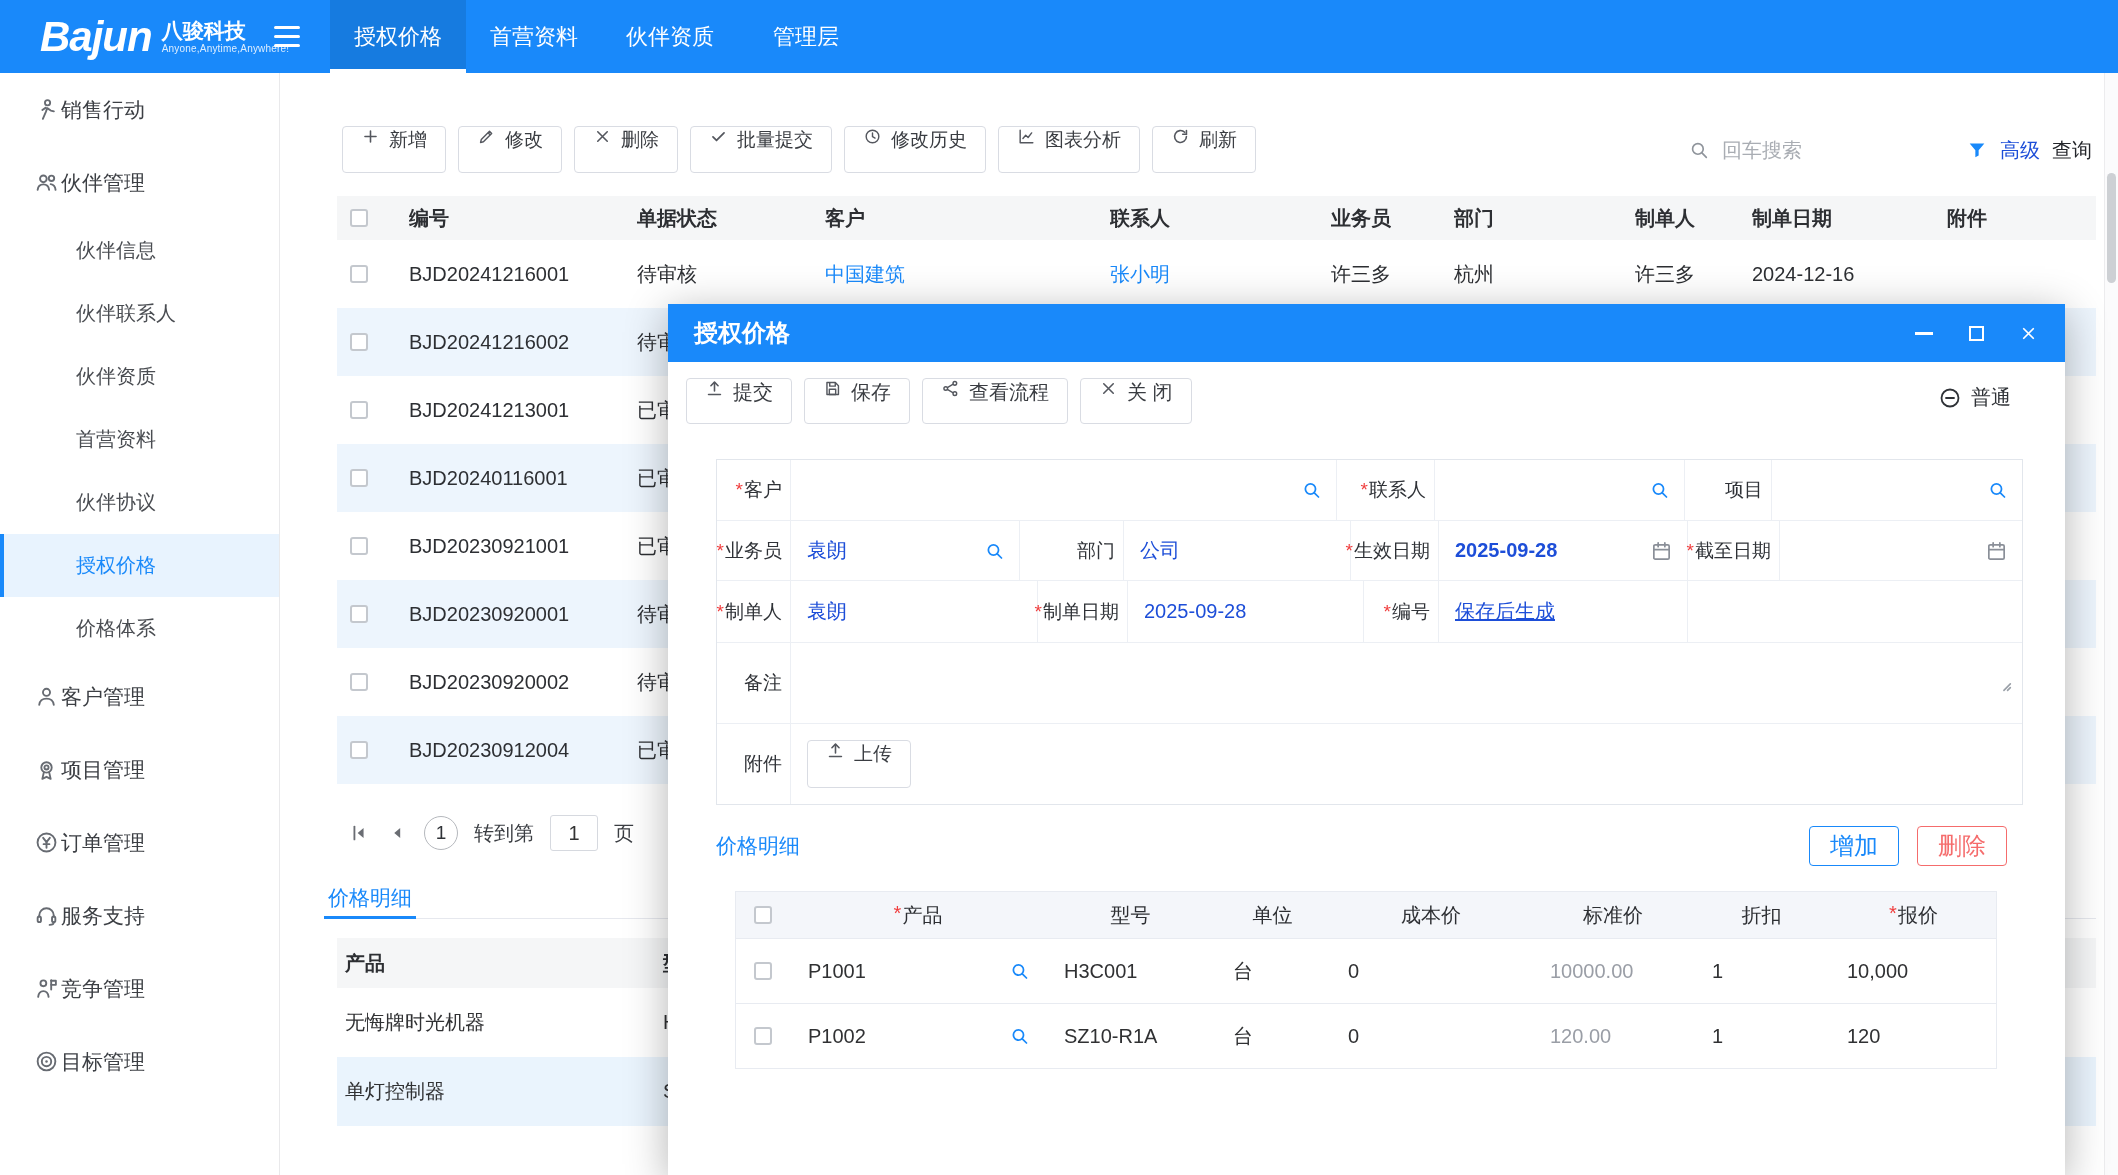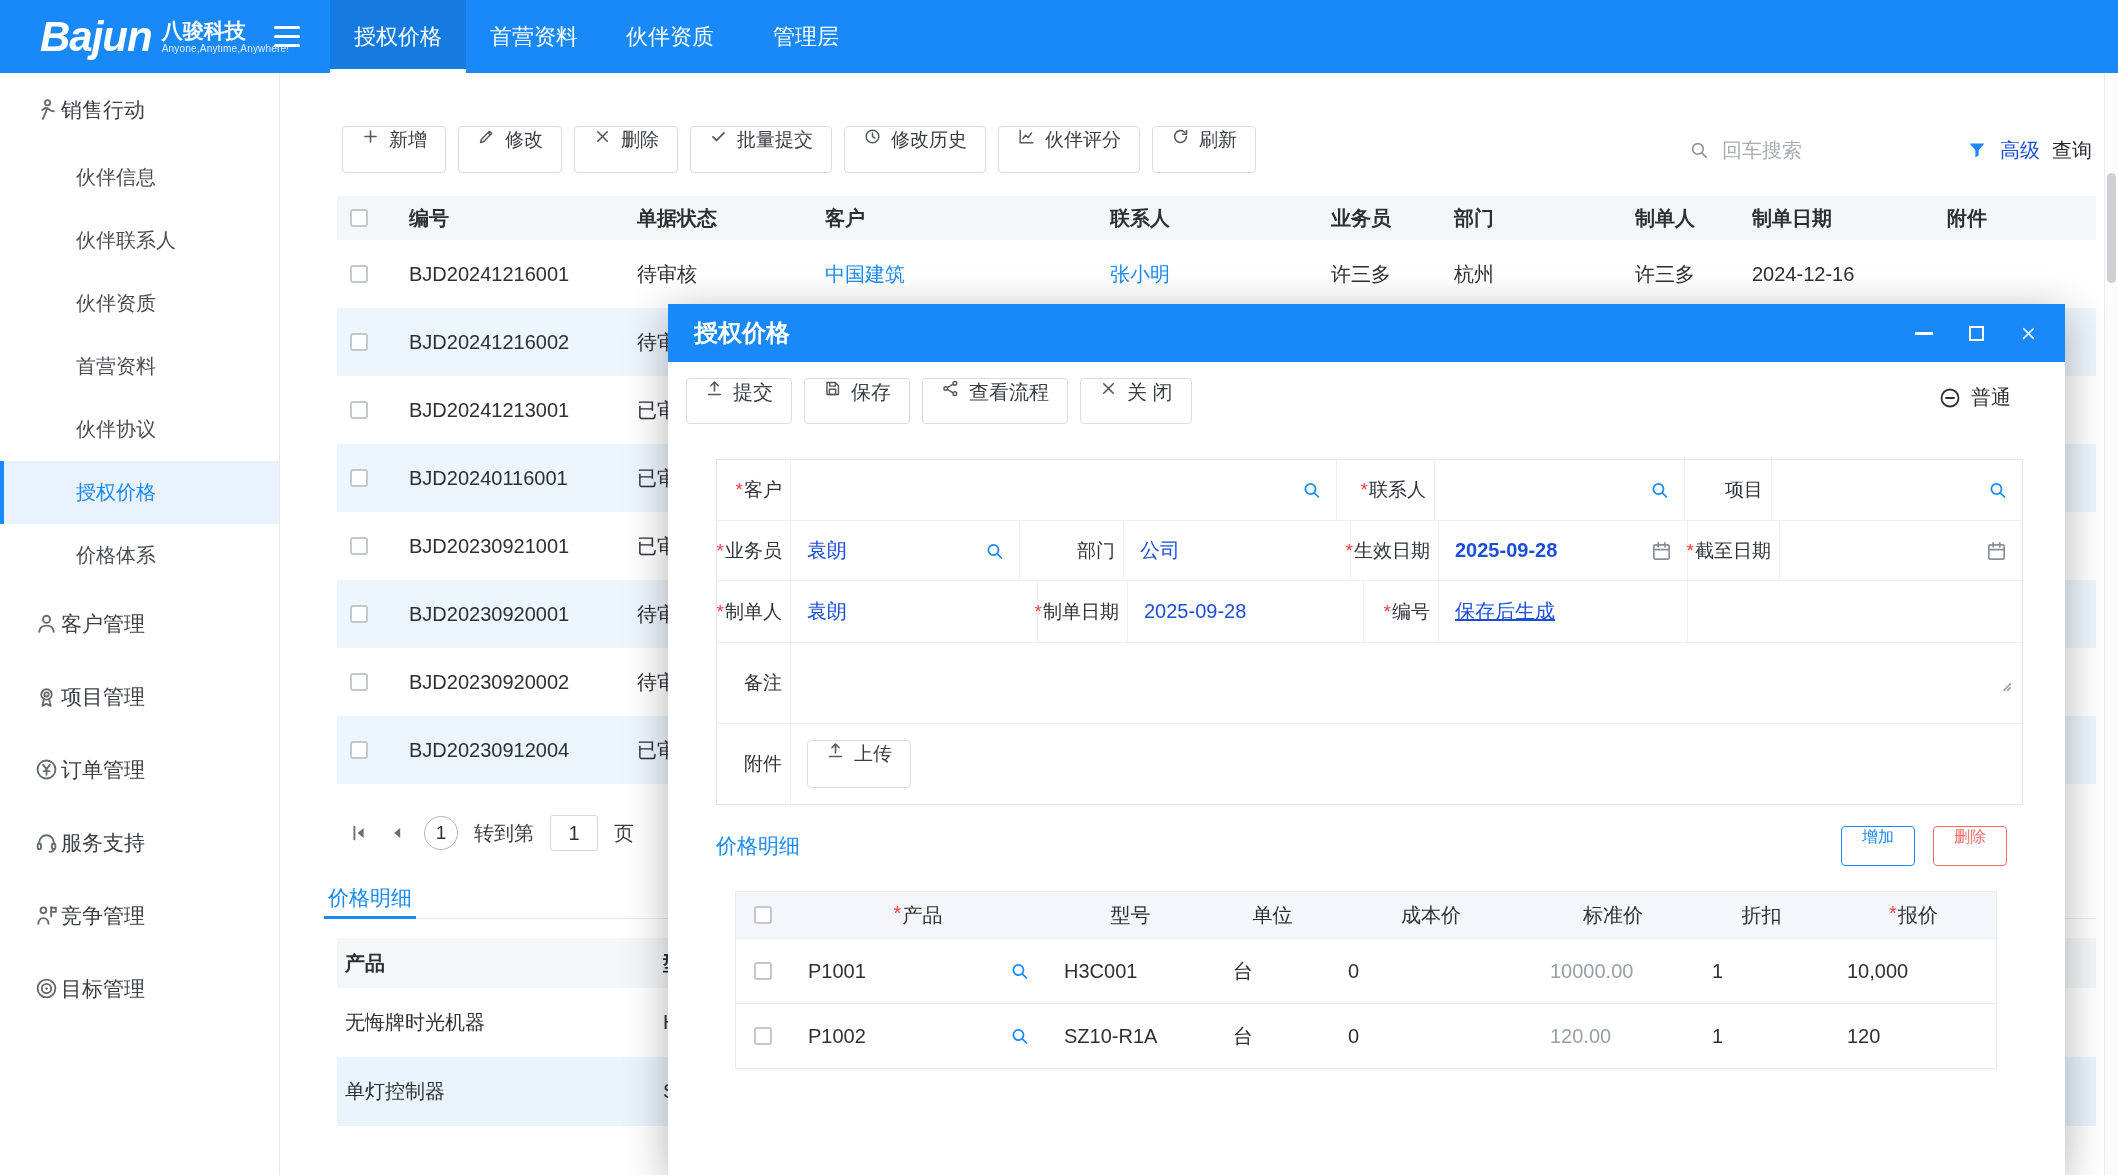--- a/index.html
+++ b/index.html
@@ -106,21 +106,21 @@
   .strong{font-weight:bold}
   .uline{text-decoration:underline}
   .mag{position:absolute;right:14px;top:50%;transform:translateY(-50%);width:21px;height:21px;color:#1989fa}
   .cal{position:absolute;right:14px;top:50%;transform:translateY(-50%);width:23px;height:23px;color:#8a8f98}
   .resize-ic{position:absolute;right:8px;top:50%;transform:translateY(-50%);width:22px;height:22px;color:#9aa0a8}
   .upload-btn{margin-left:16px;height:48px}
 
   .d-head{position:absolute;left:48px;top:522px;width:1305px;display:flex;align-items:center;padding-right:14px}
   .d-title{color:#1989fa;font-size:21px}
   .d-btns{margin-left:auto;display:flex;gap:18px}
-  .btn-add,.btn-del{height:40px;padding:0 20px;border-radius:4px;font-size:16px;display:inline-flex;align-items:flex-start;background:#fff}
+  .btn-add,.btn-del{height:40px;padding:0 20px;border-radius:4px;font-size:24px;display:inline-flex;align-items:center;background:#fff}
   .btn-add{border:1px solid #1989fa;color:#1989fa}
   .btn-del{border:1px solid #f56c6c;color:#f56c6c}
 
   .d-table{position:absolute;left:67px;top:587px;width:1262px;font-size:20px}
   .d-h,.d-r{display:grid;grid-template-columns:54px 256px 169px 115px 202px 162px 135px 169px;align-items:center}
   .d-h{height:48px;background:#f4f6fa;border:1px solid #e8ebf1;color:#2d2f33}
   .d-r{height:65px;border:1px solid #e8ebf1;border-top:none}
   .d-cc{display:flex;justify-content:center}
   .d-hc{display:flex;justify-content:center;white-space:nowrap}
   .d-vc{padding-left:18px;position:relative;white-space:nowrap;overflow:hidden}
@@ -156,20 +156,31 @@
     <div class="s-item">
       <span class="s-icon">
           <svg viewBox="0 0 24 24" fill="none" stroke="currentColor" stroke-width="1.8" stroke-linecap="round" stroke-linejoin="round">
             <circle cx="13" cy="5.5" r="2.5"></circle>
             <path d="M8.5 21l2.8-6.5 1.4-3.8 3.4 2.3 3 .8"></path>
             <path d="M8 12.5l3.4-2.3"></path>
           </svg>
         </span>
       <span>销售行动</span>
     </div>
+    <div class="s-item">
+      <span class="s-icon">
+          <svg viewBox="0 0 24 24" fill="none" stroke="currentColor" stroke-width="1.8" stroke-linecap="round" stroke-linejoin="round">
+            <circle cx="9" cy="8.5" r="3.2"></circle>
+            <path d="M3.5 19c.4-3.4 2.6-5.2 5.5-5.2s5.1 1.8 5.5 5.2"></path>
+            <circle cx="16.8" cy="8" r="2.6"></circle>
+            <path d="M16 13.6c2.8.4 4.4 2.2 4.7 5.4"></path>
+          </svg>
+        </span>
+      <span>伙伴管理</span>
+    </div>
     <div class="s-item s-sub">
         <span>伙伴信息</span>
       </div>
     <div class="s-item s-sub">
         <span>伙伴联系人</span>
       </div>
     <div class="s-item s-sub">
         <span>伙伴资质</span>
       </div>
     <div class="s-item s-sub">
@@ -279,21 +290,21 @@
           <circle cx="12" cy="12" r="8"></circle>
           <path d="M12 7.5V12l3.2 2"></path>
         </svg>
         <span>修改历史</span>
       </button>
     <button class="btn">
         <svg viewBox="0 0 24 24" fill="none" stroke="currentColor" stroke-width="1.8" stroke-linecap="round" stroke-linejoin="round">
           <path d="M4 4v16h16"></path>
           <path d="M7.5 14.5l3.5-4 3 2.8 4.5-5.8"></path>
         </svg>
-        <span>伙伴评分</span>
+        <span>图表分析</span>
       </button>
     <button class="btn">
         <svg viewBox="0 0 24 24" fill="none" stroke="currentColor" stroke-width="2" stroke-linecap="round">
           <path d="M19.5 12a7.5 7.5 0 1 1-2.2-5.3"></path>
           <path d="M19.5 4.5v4.7h-4.7"></path>
         </svg>
         <span>刷新</span>
       </button>
   </div>
 

